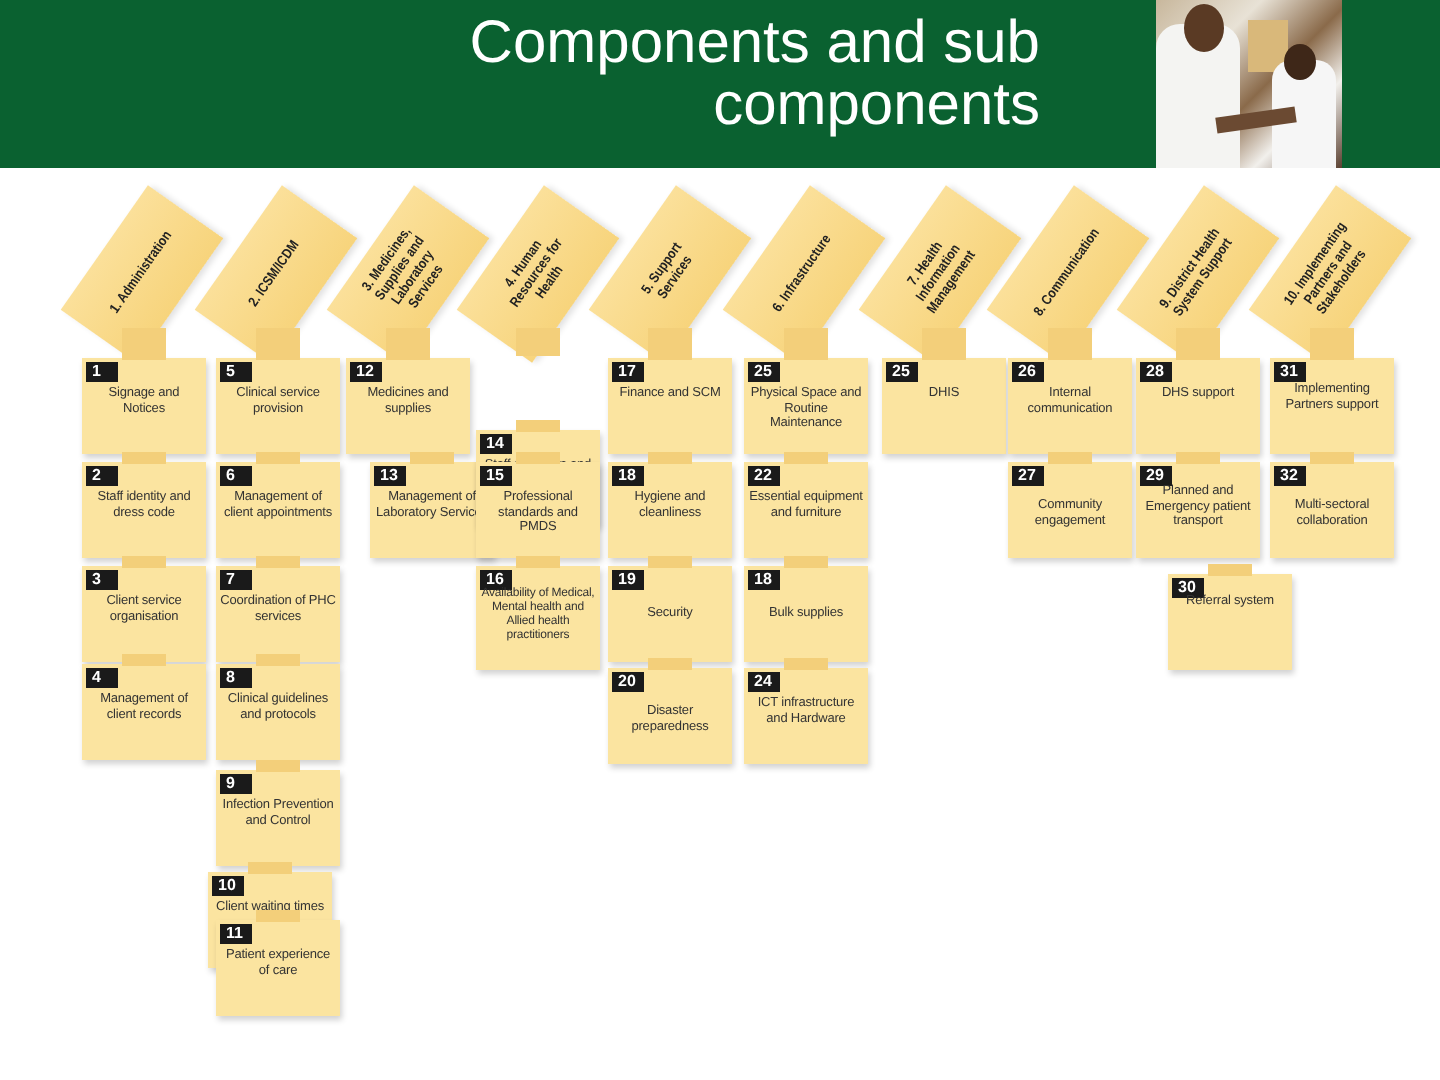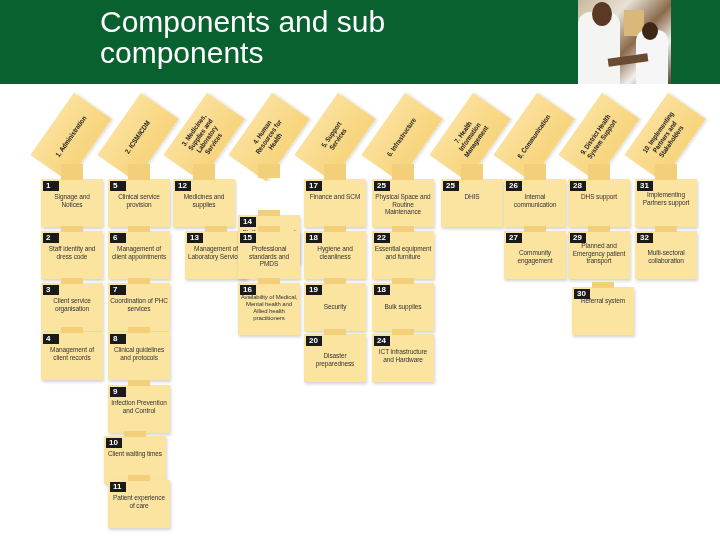--- a/index.html
+++ b/index.html
@@ -6,21 +6,21 @@
     html, body { width: 720px; height: 540px; overflow: hidden; background: #ffffff; }
     body { position: relative; font-family: "Liberation Sans", sans-serif; }
 
     .header {
       position: absolute; left: 0; top: 0; width: 720px; height: 84px;
       background: #0a6130;
     }
     .title {
       position: absolute; left: 100px; top: 6px; width: 420px;
       color: #ffffff; font-family: "Liberation Sans", sans-serif;
-      font-size: 30px; line-height: 31px; text-align: left; font-weight: normal;
+      font-size: 30px; line-height: 31px; text-align: right; font-weight: normal;
     }
     .photo {
       position: absolute; left: 578px; top: 0; width: 93px; height: 84px;
       overflow: hidden;
       background: linear-gradient(135deg, #c8b79c 0%, #e8e2d6 30%, #8a6a4a 55%, #f2f0ec 75%, #5a4030 100%);
     }
     .photo .p1 { position: absolute; left: 0; top: 12px; width: 42px; height: 72px; background: #f4f4f2; border-radius: 12px 12px 0 0; }
     .photo .p2 { position: absolute; left: 14px; top: 2px; width: 20px; height: 24px; background: #5a3a24; border-radius: 50%; }
     .photo .p3 { position: absolute; left: 58px; top: 30px; width: 32px; height: 54px; background: #f6f6f6; border-radius: 10px 10px 0 0; }
     .photo .p4 { position: absolute; left: 64px; top: 22px; width: 16px; height: 18px; background: #3e2718; border-radius: 50%; }
@@ -167,21 +167,21 @@
 <div class="card" style="left:108px;top:385px;">
     <div class="connector"></div>
     <span class="num">9</span>
     <div class="label">Infection Prevention and Control</div>
   </div>
 <div class="card" style="left:104px;top:436px;">
     <div class="connector"></div>
     <span class="num">10</span>
     <div class="label">Client waiting times</div>
   </div>
-<div class="card" style="left:108px;top:480px;text-decoration:underline;">
+<div class="card" style="left:108px;top:460px;text-decoration:underline;">
     <div class="connector"></div>
     <span class="num">11</span>
     <div class="label">Patient experience of care</div>
   </div>
 
 <div class="card" style="left:173px;top:179px;">
     <div class="connector"></div>
     <span class="num">12</span>
     <div class="label">Medicines and supplies</div>
   </div>
@@ -269,21 +269,21 @@
 <div class="card" style="left:568px;top:179px;">
     <div class="connector"></div>
     <span class="num">28</span>
     <div class="label">DHS support</div>
   </div>
 <div class="card" style="left:568px;top:231px;">
     <div class="connector"></div>
     <span class="num">29</span>
     <div class="label" style="top:11px;">Planned and Emergency patient transport</div>
   </div>
-<div class="card" style="left:572px;top:287px;text-decoration:underline;">
+<div class="card" style="left:584px;top:287px;text-decoration:underline;">
     <div class="connector"></div>
     <span class="num">30</span>
     <div class="label" style="top:10px;">Referral system</div>
   </div>
 
 <div class="card" style="left:635px;top:179px;">
     <div class="connector"></div>
     <span class="num">31</span>
     <div class="label" style="top:12px;">Implementing Partners support</div>
   </div>

